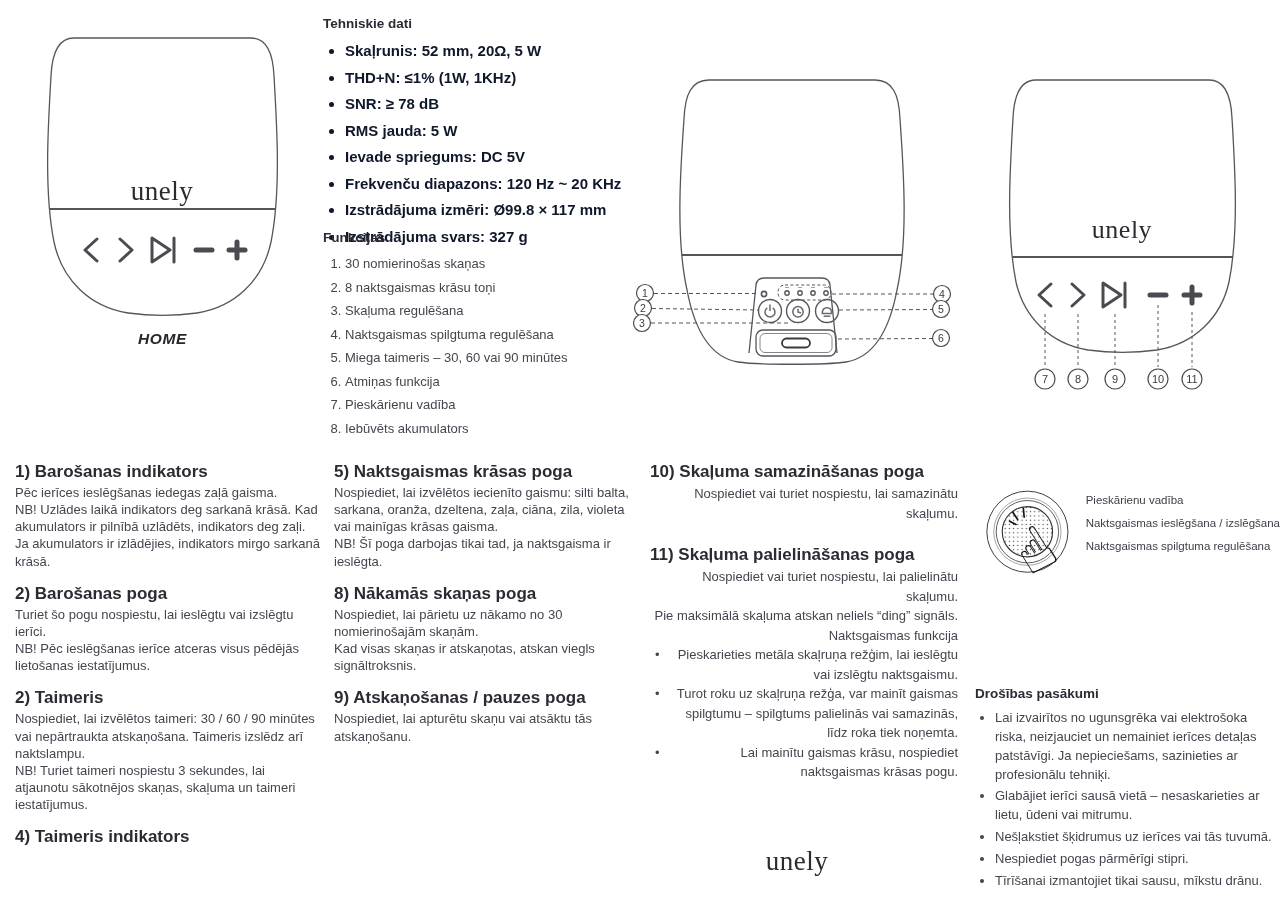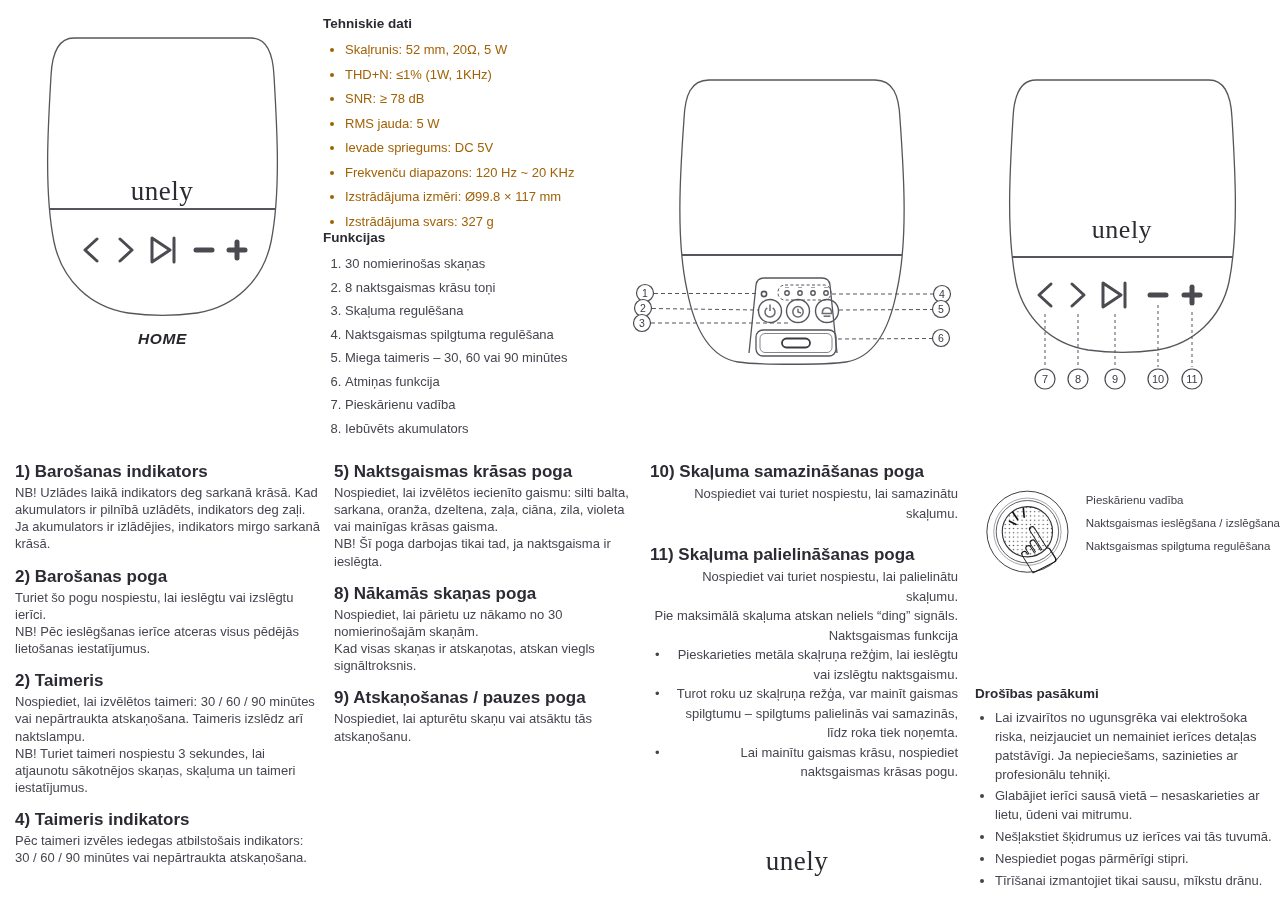--- a/index.html
+++ b/index.html
@@ -6,21 +6,21 @@
   body{
     width:1280px;height:905px;position:relative;overflow:hidden;
     font-family:"Liberation Sans",sans-serif;color:#45454f;
     -webkit-font-smoothing:antialiased;
   }
   .abs{position:absolute;}
   .h-title{font-weight:700;font-size:13.5px;color:#2b2b34;margin:0;}
   
   .top-list{left:323px;width:318px;}
   .spec-list{list-style:disc;margin:11px 0 0;padding-left:22px;}
-  .spec-list li{font-size:13px;margin-bottom:9.5px;color:#a16207;}
+  .spec-list li{font-size:15px;margin-bottom:9.5px;color:#0f172a;font-weight:bold;}
   .func-list{list-style:decimal;margin:11px 0 0;padding-left:22px;}
   .func-list li{font-size:13px;margin-bottom:8.5px;color:#45454f;}
   
   .col{top:462px;}
   .sec{margin-bottom:14px;}
   .sec-title{font-weight:700;font-size:17px;color:#2b2b34;margin-bottom:2px;}
   .block{font-size:13px;line-height:1.32;color:#45454f;}
   .col3 .block{line-height:1.5;text-align:right;}
   .col3 .sec{margin-bottom:22px;}
   .block.is-bullet{position:relative;padding-left:17px;}
@@ -204,20 +204,21 @@
     <text class="co" x="197" y="311">11</text>
   </g>
 </svg>
 
 <div class="abs col" style="left:15px;width:305px">
 
 <section class="sec">
       <div class="sec-title">1) Barošanas indikators</div>
       <div>
 
+      <div class="block">Pēc ierīces ieslēgšanas iedegas zaļā gaisma.</div>
         <div class="block">NB! Uzlādes laikā indikators deg sarkanā krāsā. Kad akumulators ir pilnībā uzlādēts, indikators deg zaļi. Ja akumulators ir izlādējies, indikators mirgo sarkanā krāsā.</div>
       </div>
     </section>
     <section class="sec">
       <div class="sec-title">2) Barošanas poga</div>
       <div>
 
       <div class="block">Turiet šo pogu nospiestu, lai ieslēgtu vai izslēgtu ierīci.</div>
         <div class="block">NB! Pēc ieslēgšanas ierīce atceras visus pēdējās lietošanas iestatījumus.</div>
       </div>
@@ -225,24 +226,20 @@
     <section class="sec">
       <div class="sec-title">2) Taimeris</div>
       <div>
 
       <div class="block">Nospiediet, lai izvēlētos taimeri: 30 / 60 / 90 minūtes vai nepārtraukta atskaņošana. Taimeris izslēdz arī naktslampu.</div>
         <div class="block">NB! Turiet taimeri nospiestu 3 sekundes, lai atjaunotu sākotnējos skaņas, skaļuma un taimeri iestatījumus.</div>
       </div>
     </section>
     <section class="sec">
       <div class="sec-title">4) Taimeris indikators</div>
-      <div>
-
-      <div class="block">Pēc taimeri izvēles iedegas atbilstošais indikators: 30 / 60 / 90 minūtes vai nepārtraukta atskaņošana.</div>
-      </div>
     </section>
   </div>
 
 <div class="abs col" style="left:334px;width:306px">
 
 <section class="sec">
       <div class="sec-title">5) Naktsgaismas krāsas poga</div>
       <div>
 
       <div class="block">Nospiediet, lai izvēlētos iecienīto gaismu: silti balta, sarkana, oranža, dzeltena, zaļa, ciāna, zila, violeta vai mainīgas krāsas gaisma.</div>

